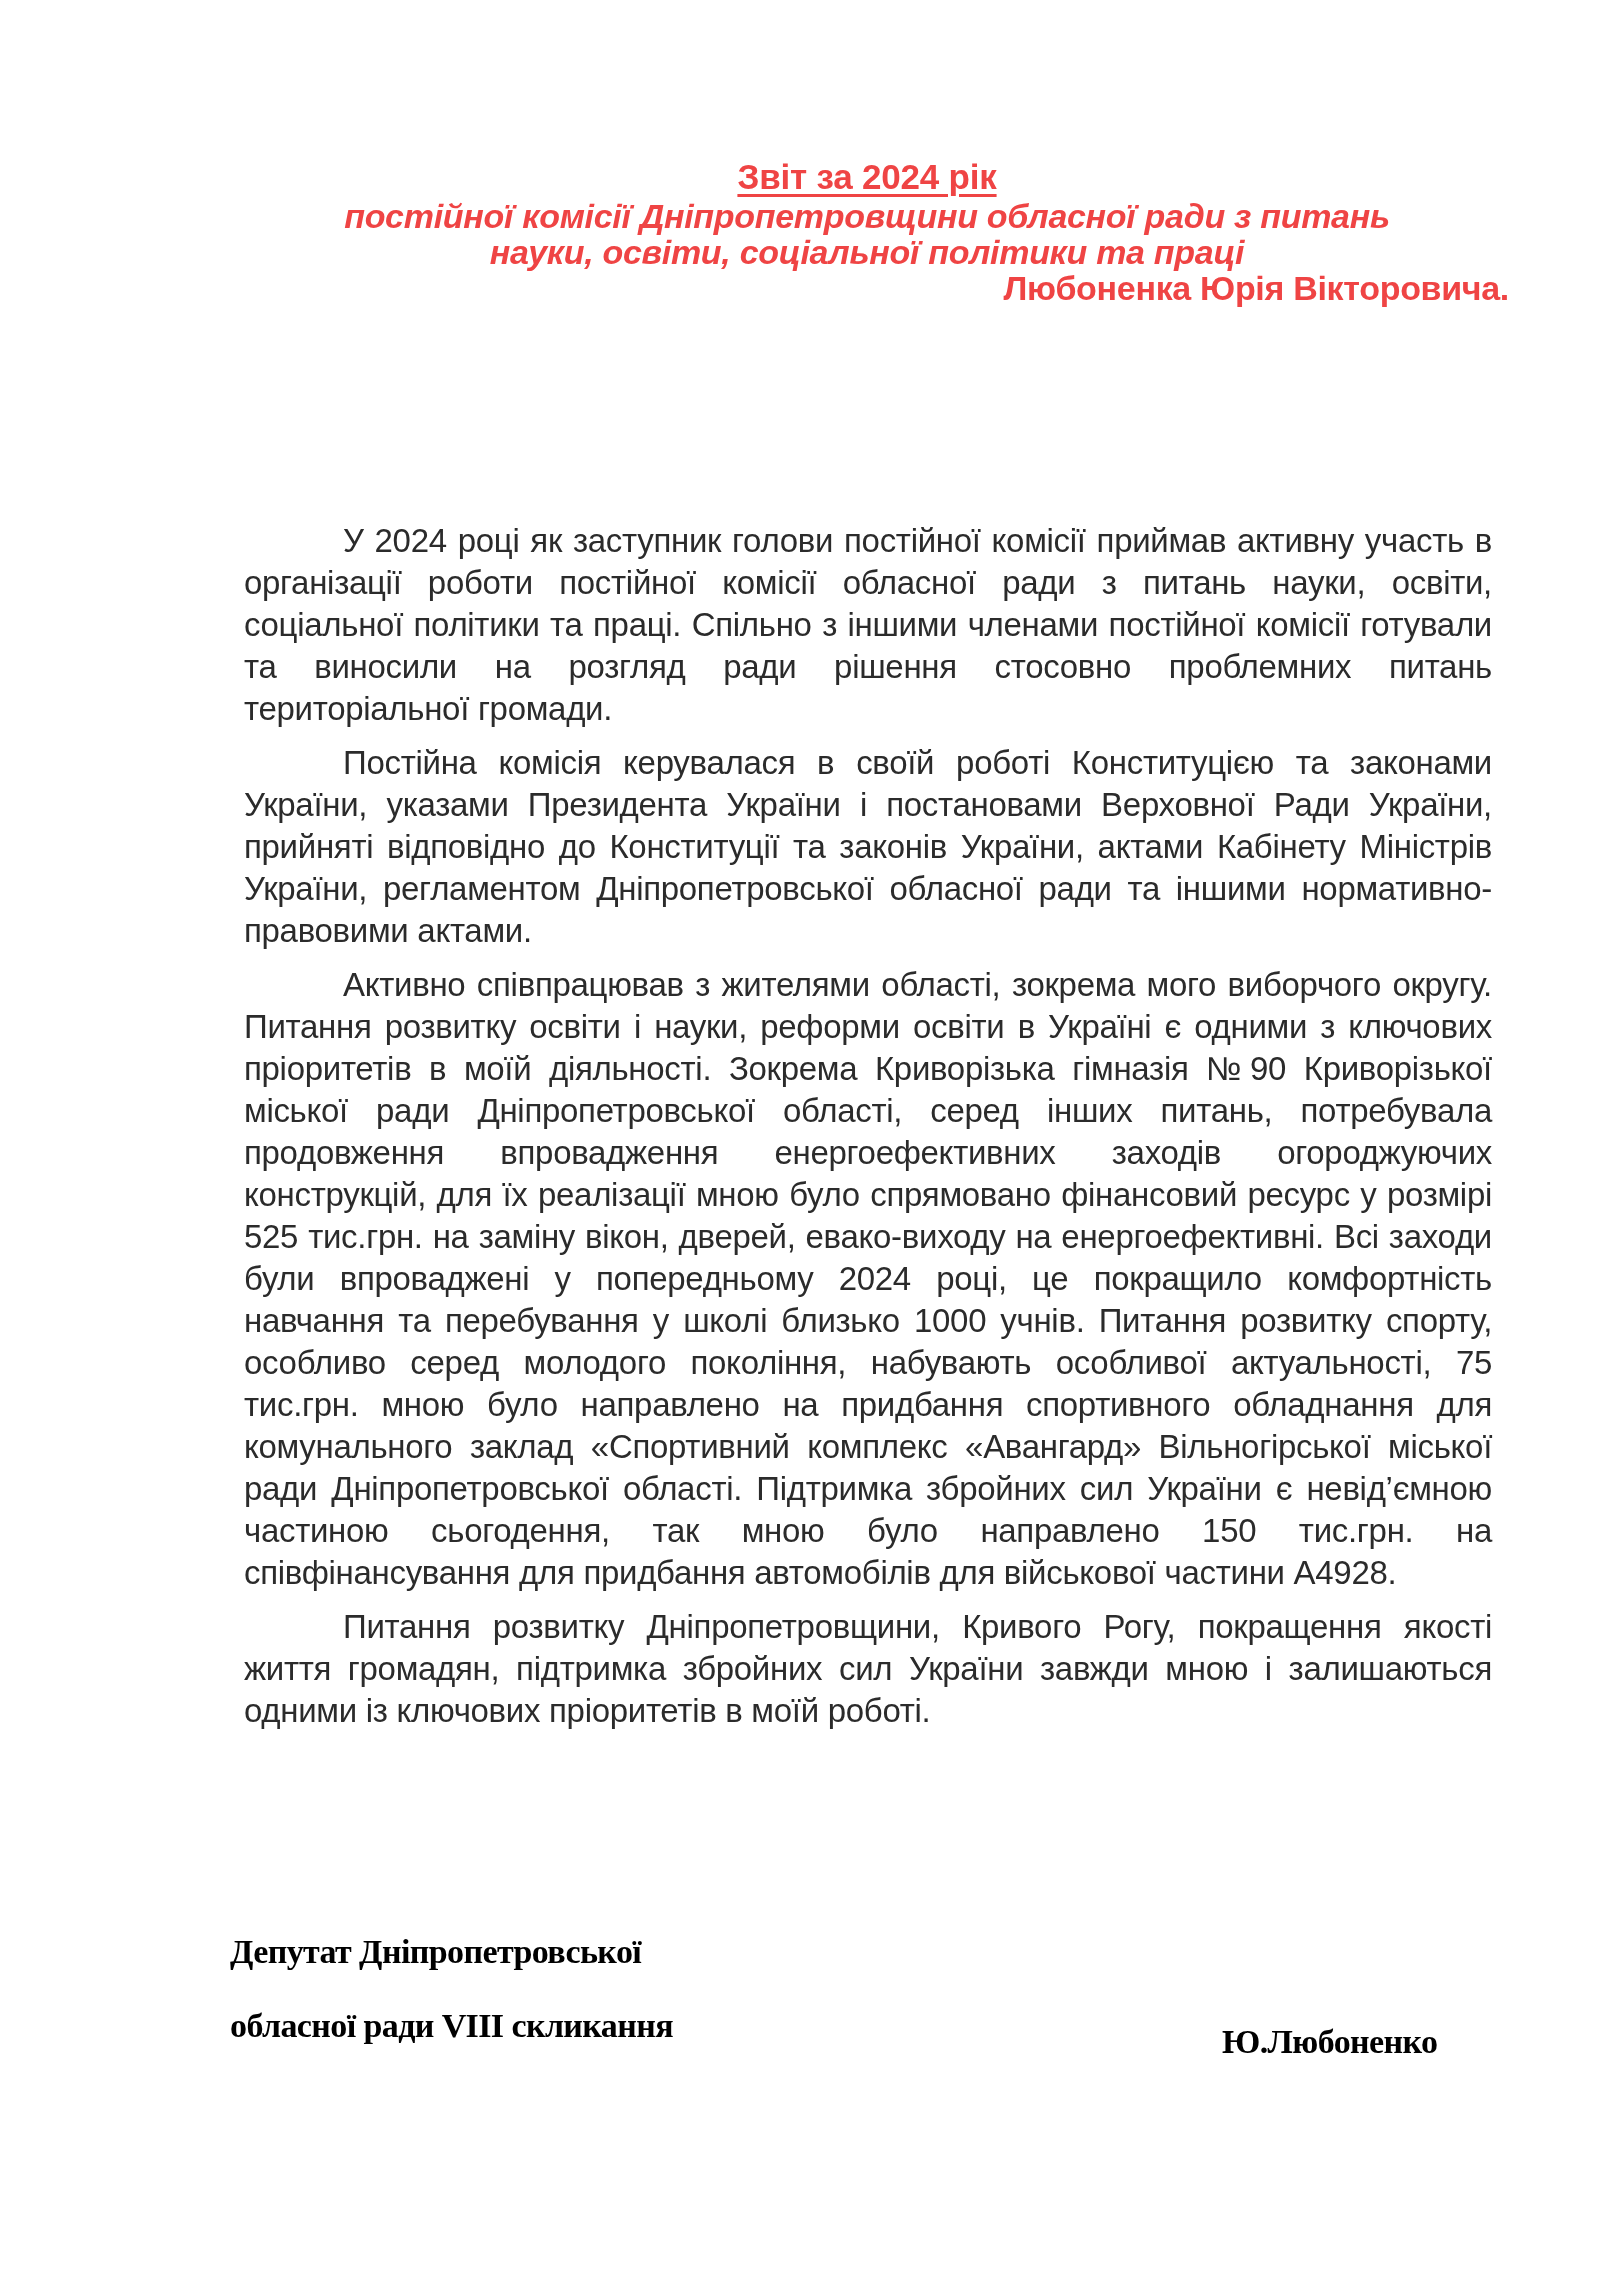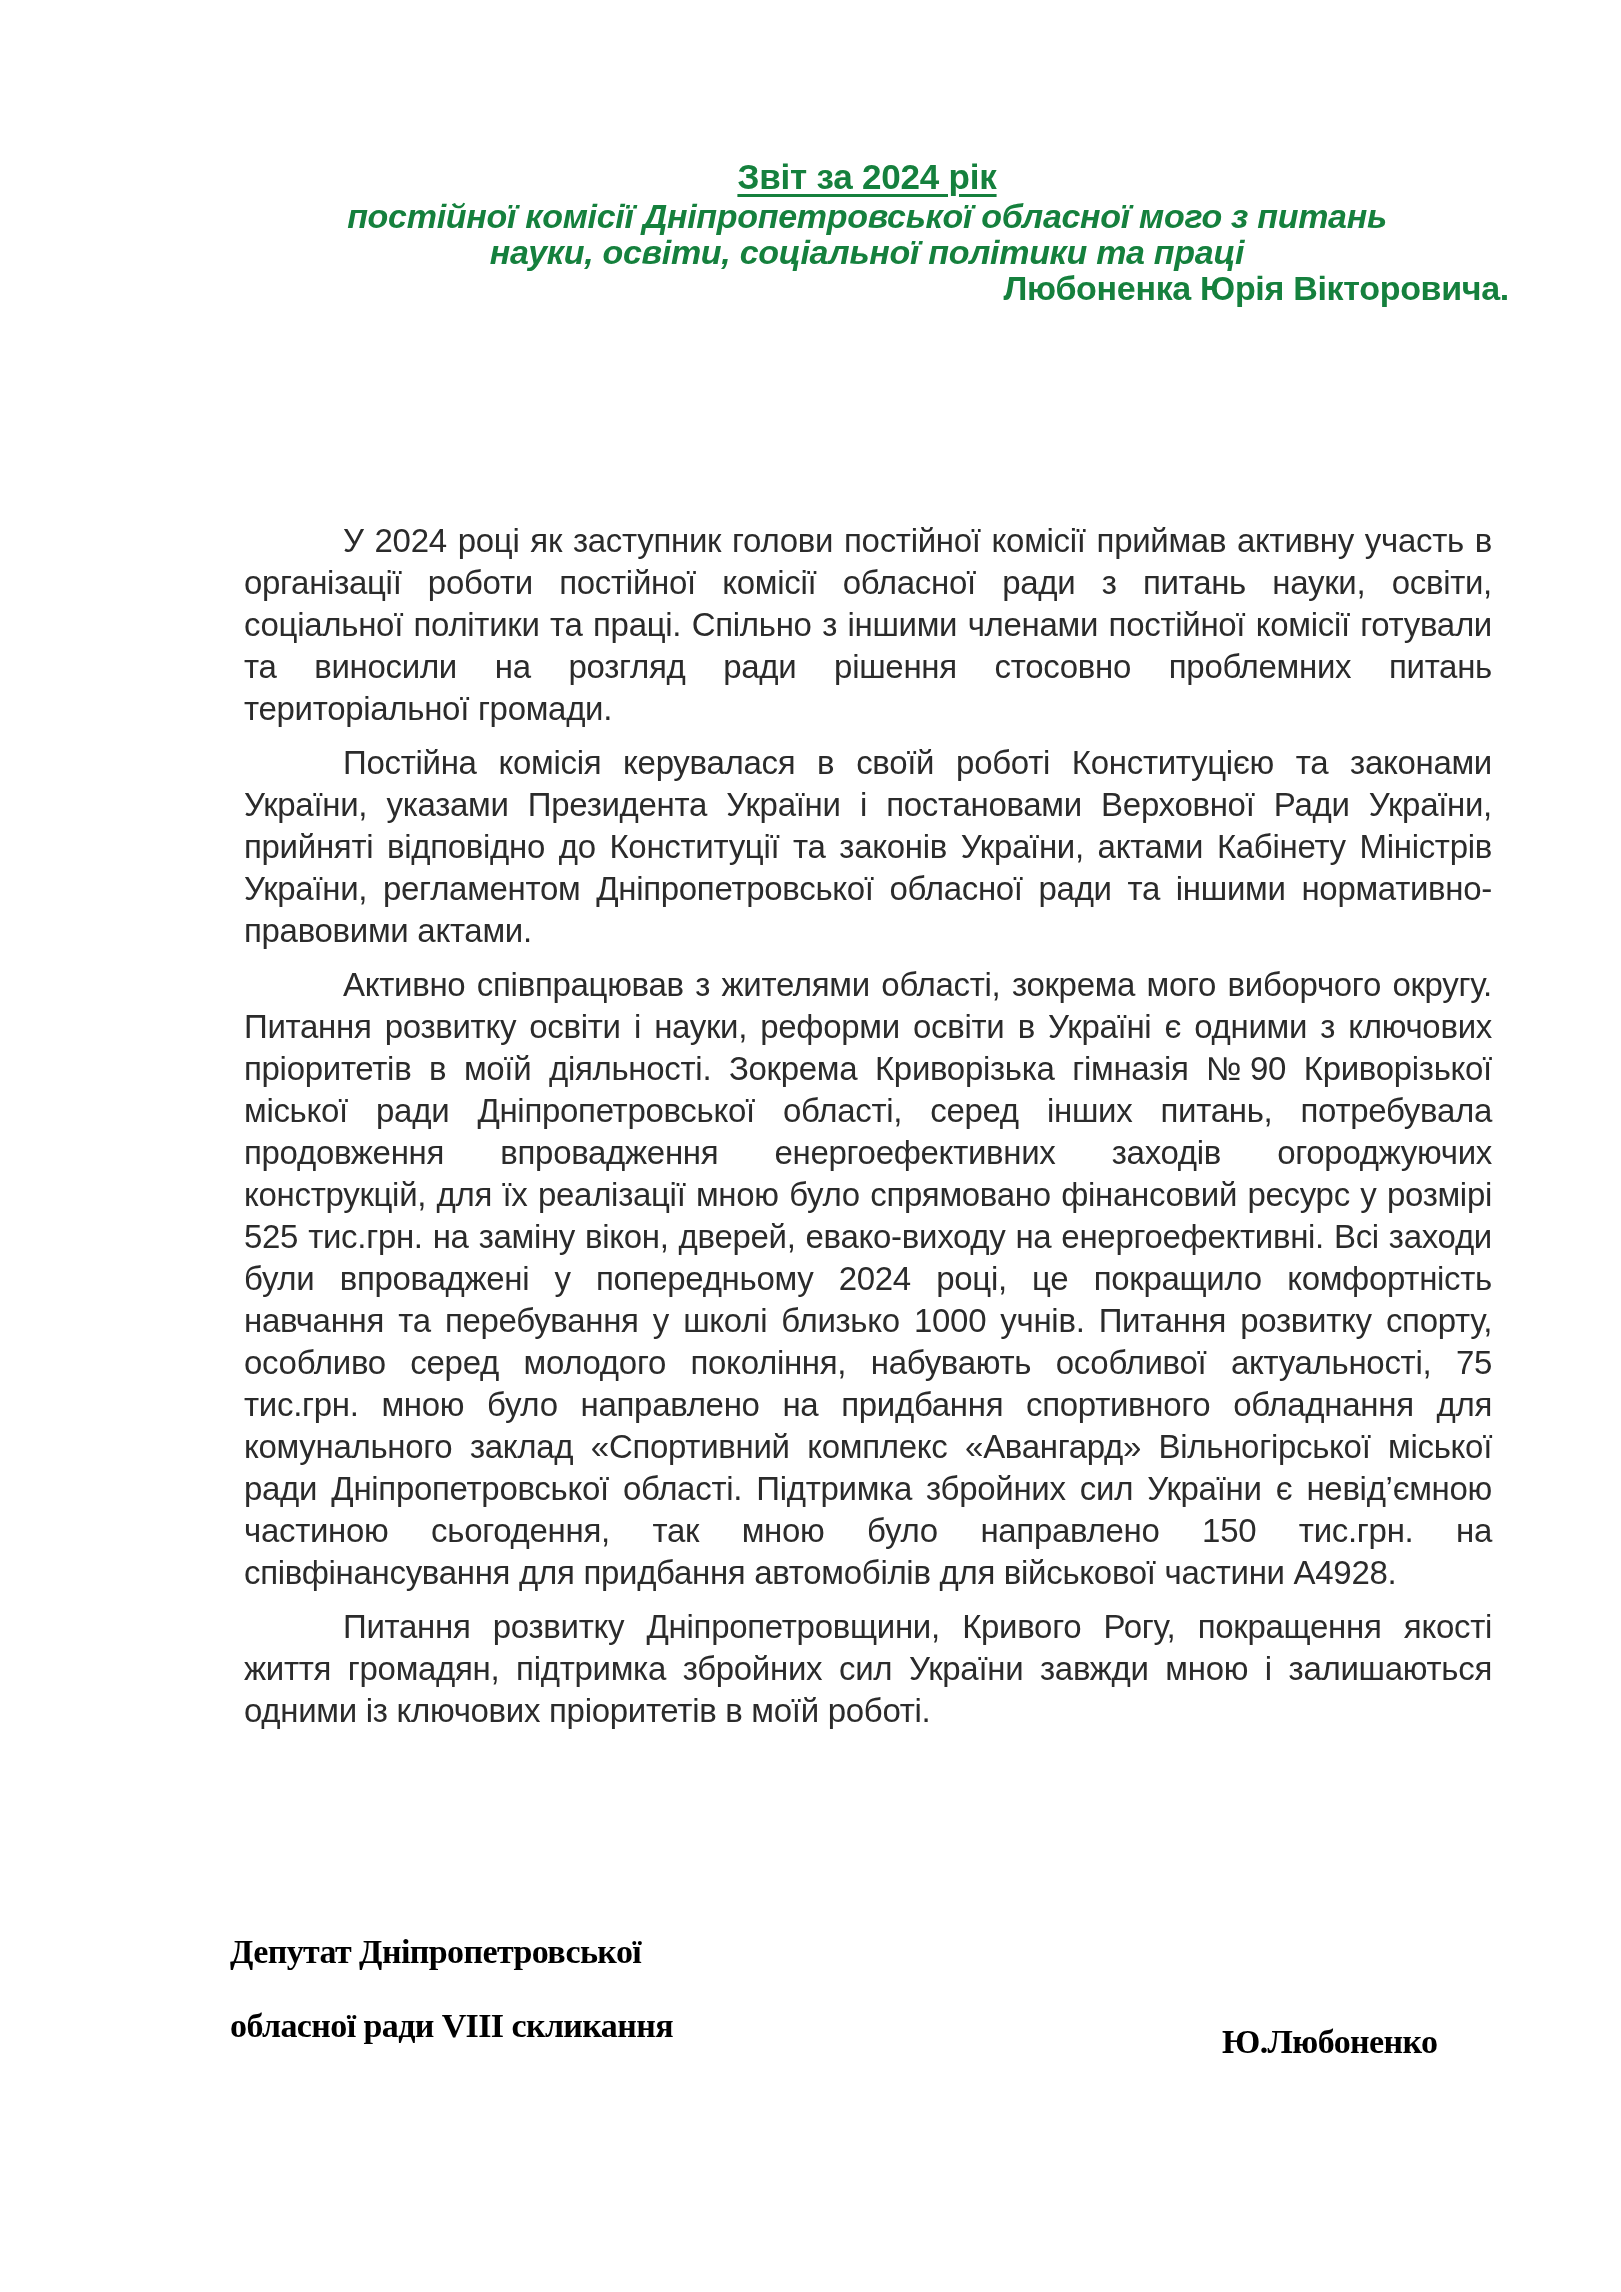--- a/index.html
+++ b/index.html
@@ -20,21 +20,21 @@
       height: 2293px;
       background: #ffffff;
     }
     .header {
       position: absolute;
       left: 225px;
       top: 155px;
       width: 1284px;
       text-align: center;
       font-family: "Liberation Sans", sans-serif;
-      color: #15803d;
+      color: #ef4444;
     }
     .title {
       font-size: 35px;
       font-weight: bold;
       text-decoration: underline;
       text-decoration-thickness: 2.9px;
       text-underline-offset: 4.9px;
       line-height: 43px;
       margin: 0;
       letter-spacing: -0.2px;
@@ -105,21 +105,21 @@
       text-align: right;
     }
   </style>
 </head>
 <body>
 
 <div class="page">
 
   <div class="header">
     <p class="title">Звіт за 2024 рік</p>
-    <p class="subtitle">постійної комісії Дніпропетровської обласної мого з питань</p>
+    <p class="subtitle">постійної комісії Дніпропетровщини обласної ради з питань</p>
     <p class="subtitle">науки, освіти, соціальної політики та праці</p>
     <p class="person">Любоненка Юрія Вікторовича.</p>
   </div>
 
   <div class="body">
     <p>У 2024 році як заступник голови постійної комісії приймав активну участь в організації роботи постійної комісії обласної ради з питань науки, освіти, соціальної політики та праці. Спільно з іншими членами постійної комісії готували та виносили на розгляд ради рішення стосовно проблемних питань територіальної громади.</p>
     <p>Постійна комісія керувалася в своїй роботі Конституцією та законами України, указами Президента України і постановами Верховної Ради України, прийняті відповідно до Конституції та законів України, актами Кабінету Міністрів України, регламентом Дніпропетровської обласної ради та іншими нормативно-правовими актами.</p>
     <p>Активно співпрацював з жителями області, зокрема мого виборчого округу. Питання розвитку освіти і науки, реформи освіти в Україні є одними з ключових пріоритетів в моїй діяльності. Зокрема Криворізька гімназія  №90 Криворізької міської ради Дніпропетровської області, серед інших питань, потребувала продовження впровадження енергоефективних заходів огороджуючих конструкцій, для їх реалізації мною було спрямовано фінансовий ресурс у розмірі 525 тис.грн. на заміну вікон, дверей, евако-виходу на енергоефективні. Всі заходи були впроваджені у попередньому 2024 році, це покращило комфортність навчання та перебування у школі близько 1000 учнів. Питання розвитку спорту, особливо серед молодого покоління, набувають особливої актуальності, 75 тис.грн. мною було направлено на придбання спортивного обладнання для комунального заклад «Спортивний комплекс «Авангард» Вільногірської міської ради Дніпропетровської області. Підтримка збройних сил України є невід’ємною частиною сьогодення, так мною було направлено 150 тис.грн. на співфінансування для придбання автомобілів для військової частини А4928.</p>
     <p>Питання розвитку Дніпропетровщини, Кривого Рогу, покращення якості життя громадян, підтримка збройних сил України завжди мною і залишаються одними із ключових пріоритетів в моїй роботі.</p>
   </div>

